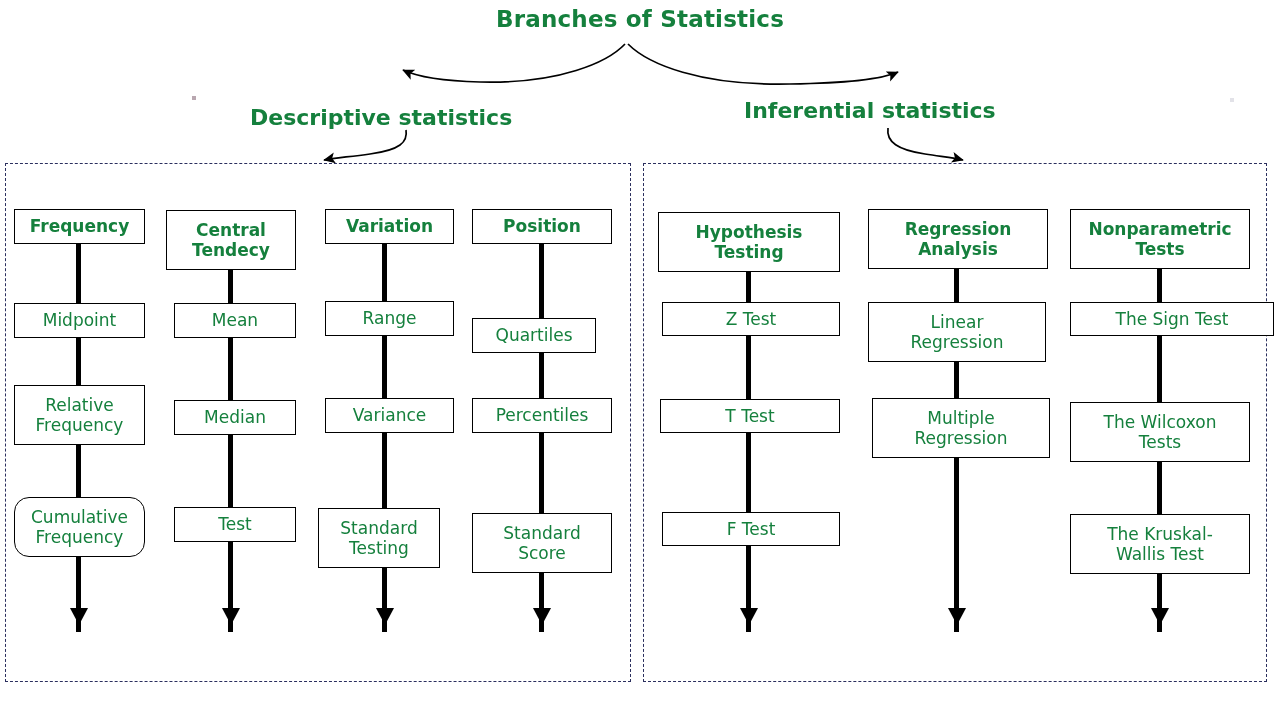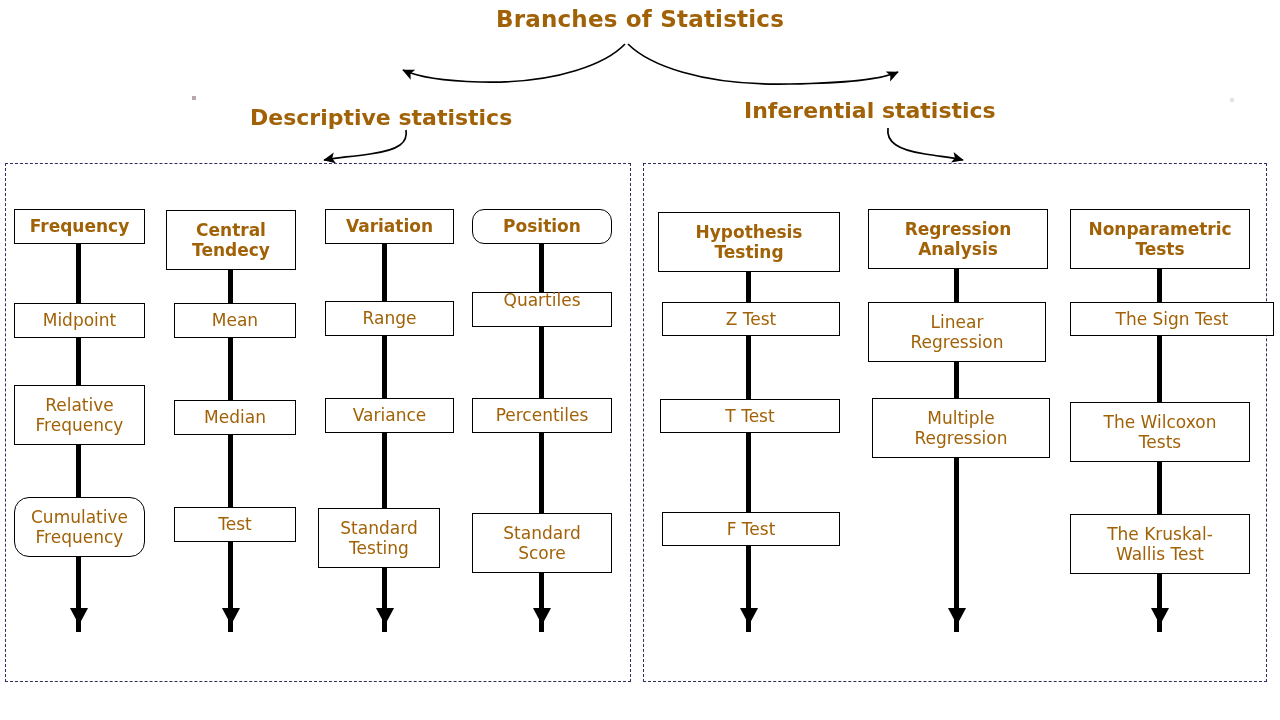--- a/index.html
+++ b/index.html
@@ -7,21 +7,21 @@
     padding: 0;
     background: #ffffff;
   }
   #canvas {
     position: relative;
     width: 1280px;
     height: 720px;
     background: #ffffff;
     overflow: hidden;
     font-family: "DejaVu Sans", sans-serif;
-    color: #a16207;
+    color: #15803d;
   }
 
   
   .diagram-title {
     position: absolute;
     left: 0;
     top: 6px;
     width: 1280px;
     text-align: center;
     font-size: 23px;
@@ -187,24 +187,24 @@
   <div class="node" style="left:325px; top:398px; width:129px; height:35px;">
     <span class="node-text">Variance</span>
   </div>
   <div class="node" style="left:318px; top:508px; width:122px; height:60px;">
     <span class="node-text"><span>Standard</span><br><span>Testing</span></span>
   </div>
 
   <div class="stem" style="left:539px; top:240px; height:392px;"></div>
   <div class="arrowhead" style="left:532.5px; top:608px;"></div>
 
-  <div class="node head" style="left:472px; top:209px; width:140px; height:35px;border-radius:12px;">
+  <div class="node head" style="left:472px; top:209px; width:140px; height:35px;">
     <span class="node-text">Position</span>
   </div>
-  <div class="node" style="left:472px; top:292px; width:140px; height:35px;align-items:flex-end;">
+  <div class="node" style="left:472px; top:318px; width:124px; height:35px;">
     <span class="node-text">Quartiles</span>
   </div>
   <div class="node" style="left:472px; top:398px; width:140px; height:35px;">
     <span class="node-text">Percentiles</span>
   </div>
   <div class="node" style="left:472px; top:513px; width:140px; height:60px;">
     <span class="node-text"><span>Standard</span><br><span>Score</span></span>
   </div>
 
   <div class="stem" style="left:746px; top:272px; height:360px;"></div>

